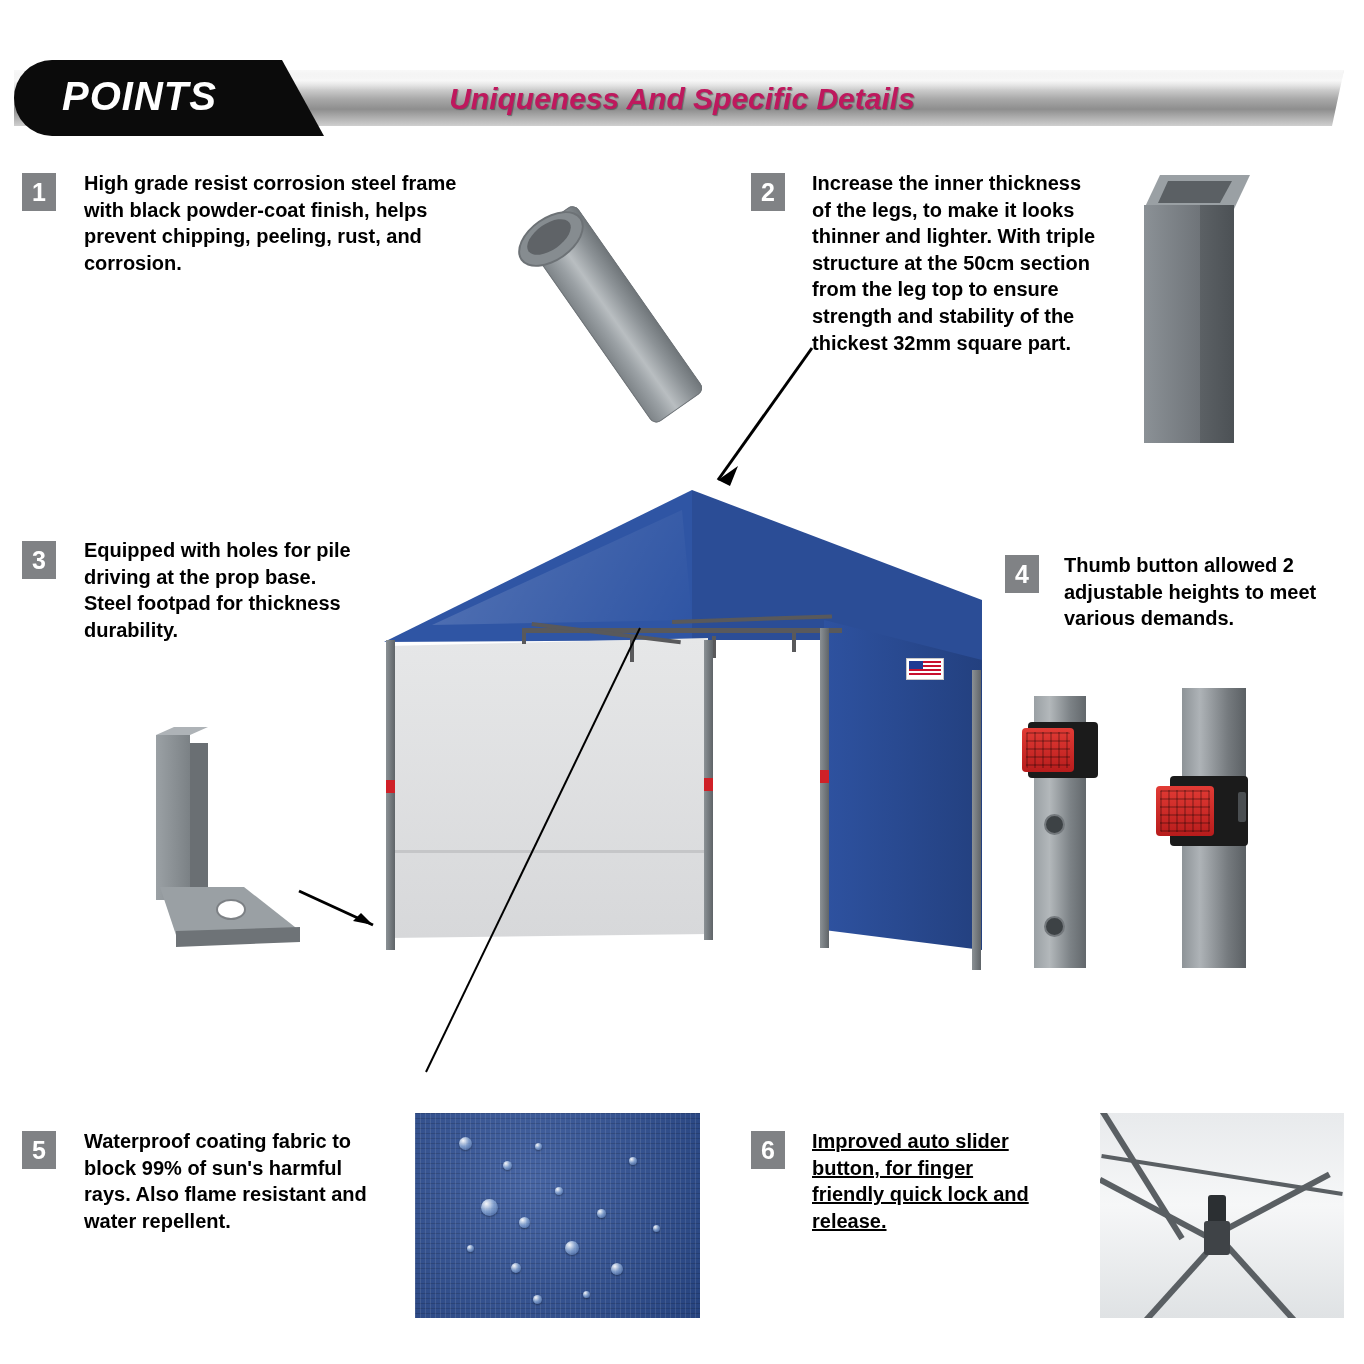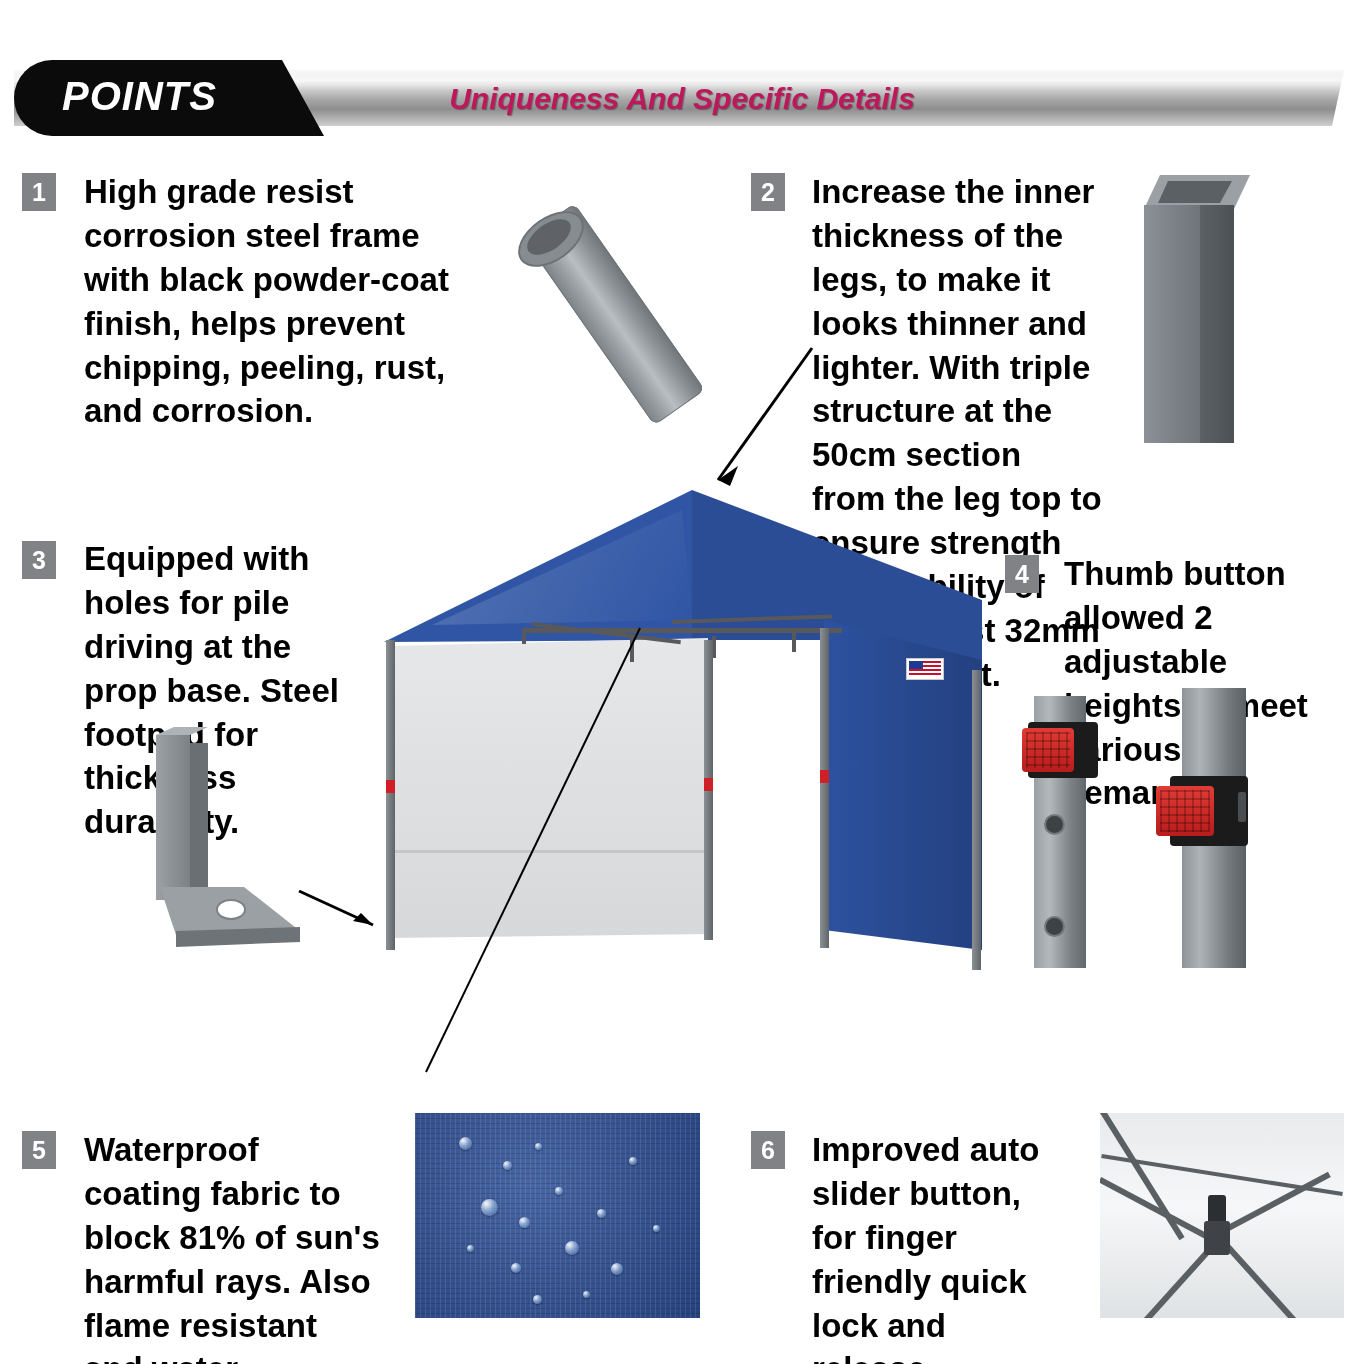--- a/index.html
+++ b/index.html
@@ -84,42 +84,42 @@
     color: #ffffff;
     font-size: 25px;
     font-weight: bold;
     display: flex;
     align-items: center;
     justify-content: center;
   }
   .point-text {
     position: absolute;
     color: #000000;
-    font-size: 33px;
+    font-size: 20px;
     font-weight: bold;
     line-height: 1.33;
   }
 
   #p1-num { left: 22px;  top: 173px; }
   #p1-text { left: 84px; top: 170px; width: 378px; }
 
   #p2-num { left: 751px; top: 173px; }
   #p2-text { left: 812px; top: 170px; width: 290px; }
 
   #p3-num { left: 22px;  top: 541px; }
   #p3-text { left: 84px; top: 537px; width: 270px; }
 
   #p4-num { left: 1005px; top: 555px; }
   #p4-text { left: 1064px; top: 552px; width: 278px; }
 
   #p5-num { left: 22px;  top: 1131px; }
   #p5-text { left: 84px; top: 1128px; width: 300px; }
 
   #p6-num { left: 751px; top: 1131px; }
-  #p6-text { left: 812px; top: 1128px; width: 230px; }
+  #p6-text { left: 812px; top: 1128px; width: 230px; text-decoration: underline; }
 
   
   #art-tube {
     position: absolute;
     left: 500px;
     top: 215px;
     width: 200px;
     height: 230px;
   }
   #art-tube .body {
@@ -543,21 +543,21 @@
 
   <div class="leg-col-dark" style="left:160px; top:0px; height:280px;"></div>
   <div class="btn-black" style="left:148px; top:88px; width:78px; height:70px;"></div>
   <div class="btn-red" style="left:134px; top:98px; width:58px; height:50px;">
     <div class="btn-red-grid"></div>
   </div>
   <div style="position:absolute; left:216px; top:104px; width:8px; height:30px; background:#4a4e51; border-radius:2px;"></div>
 </div>
 
 <div class="point-num" id="p5-num">5</div>
-<div class="point-text" id="p5-text">Waterproof coating fabric to block 81% of sun's harmful rays. Also flame resistant and water repellent.</div>
+<div class="point-text" id="p5-text">Waterproof coating fabric to block 99% of sun's harmful rays. Also flame resistant and water repellent.</div>
 
 <div id="art-fabric">
   <div class="droplet" style="left:44px;  top:24px;  width:13px; height:13px;"></div>
   <div class="droplet" style="left:88px;  top:48px;  width:9px;  height:9px;"></div>
   <div class="droplet" style="left:120px; top:30px;  width:7px;  height:7px;"></div>
   <div class="droplet" style="left:66px;  top:86px;  width:17px; height:17px;"></div>
   <div class="droplet" style="left:104px; top:104px; width:11px; height:11px;"></div>
   <div class="droplet" style="left:140px; top:74px;  width:8px;  height:8px;"></div>
   <div class="droplet" style="left:150px; top:128px; width:14px; height:14px;"></div>
   <div class="droplet" style="left:182px; top:96px;  width:9px;  height:9px;"></div>

